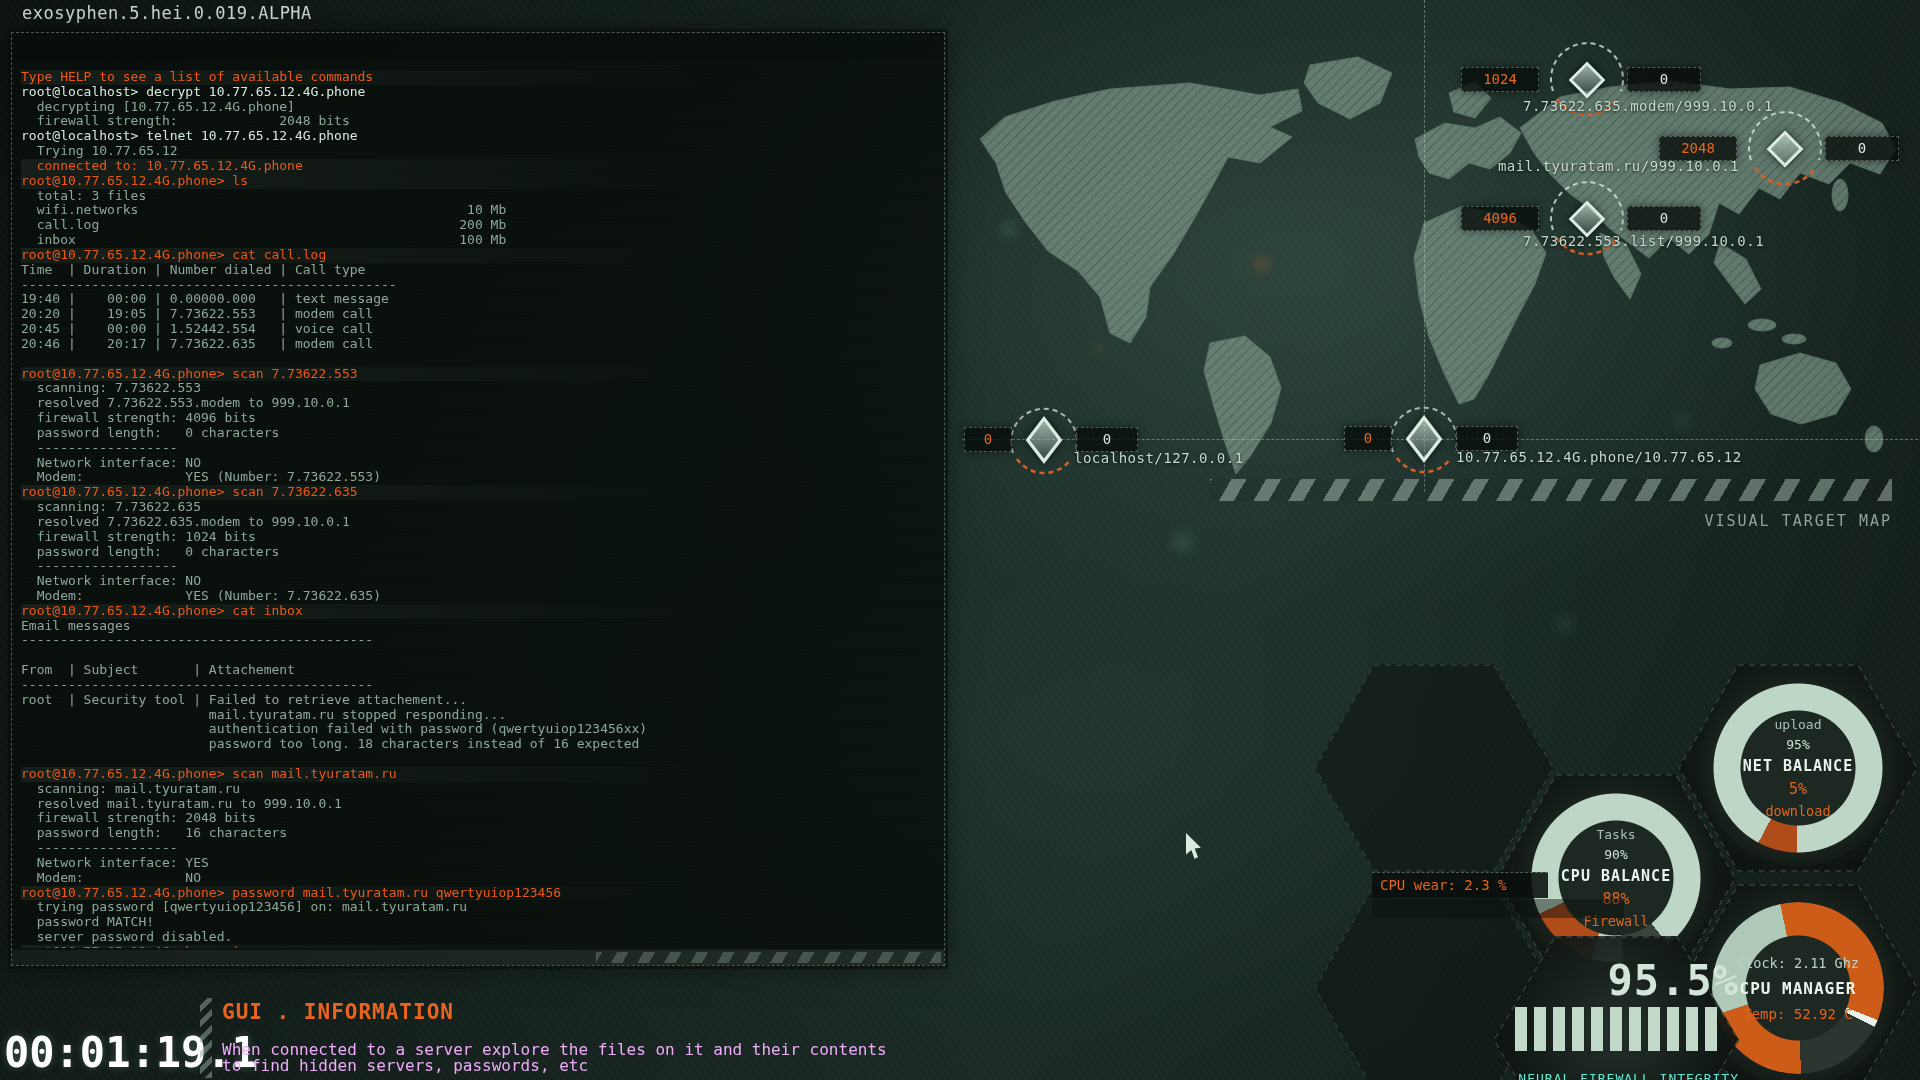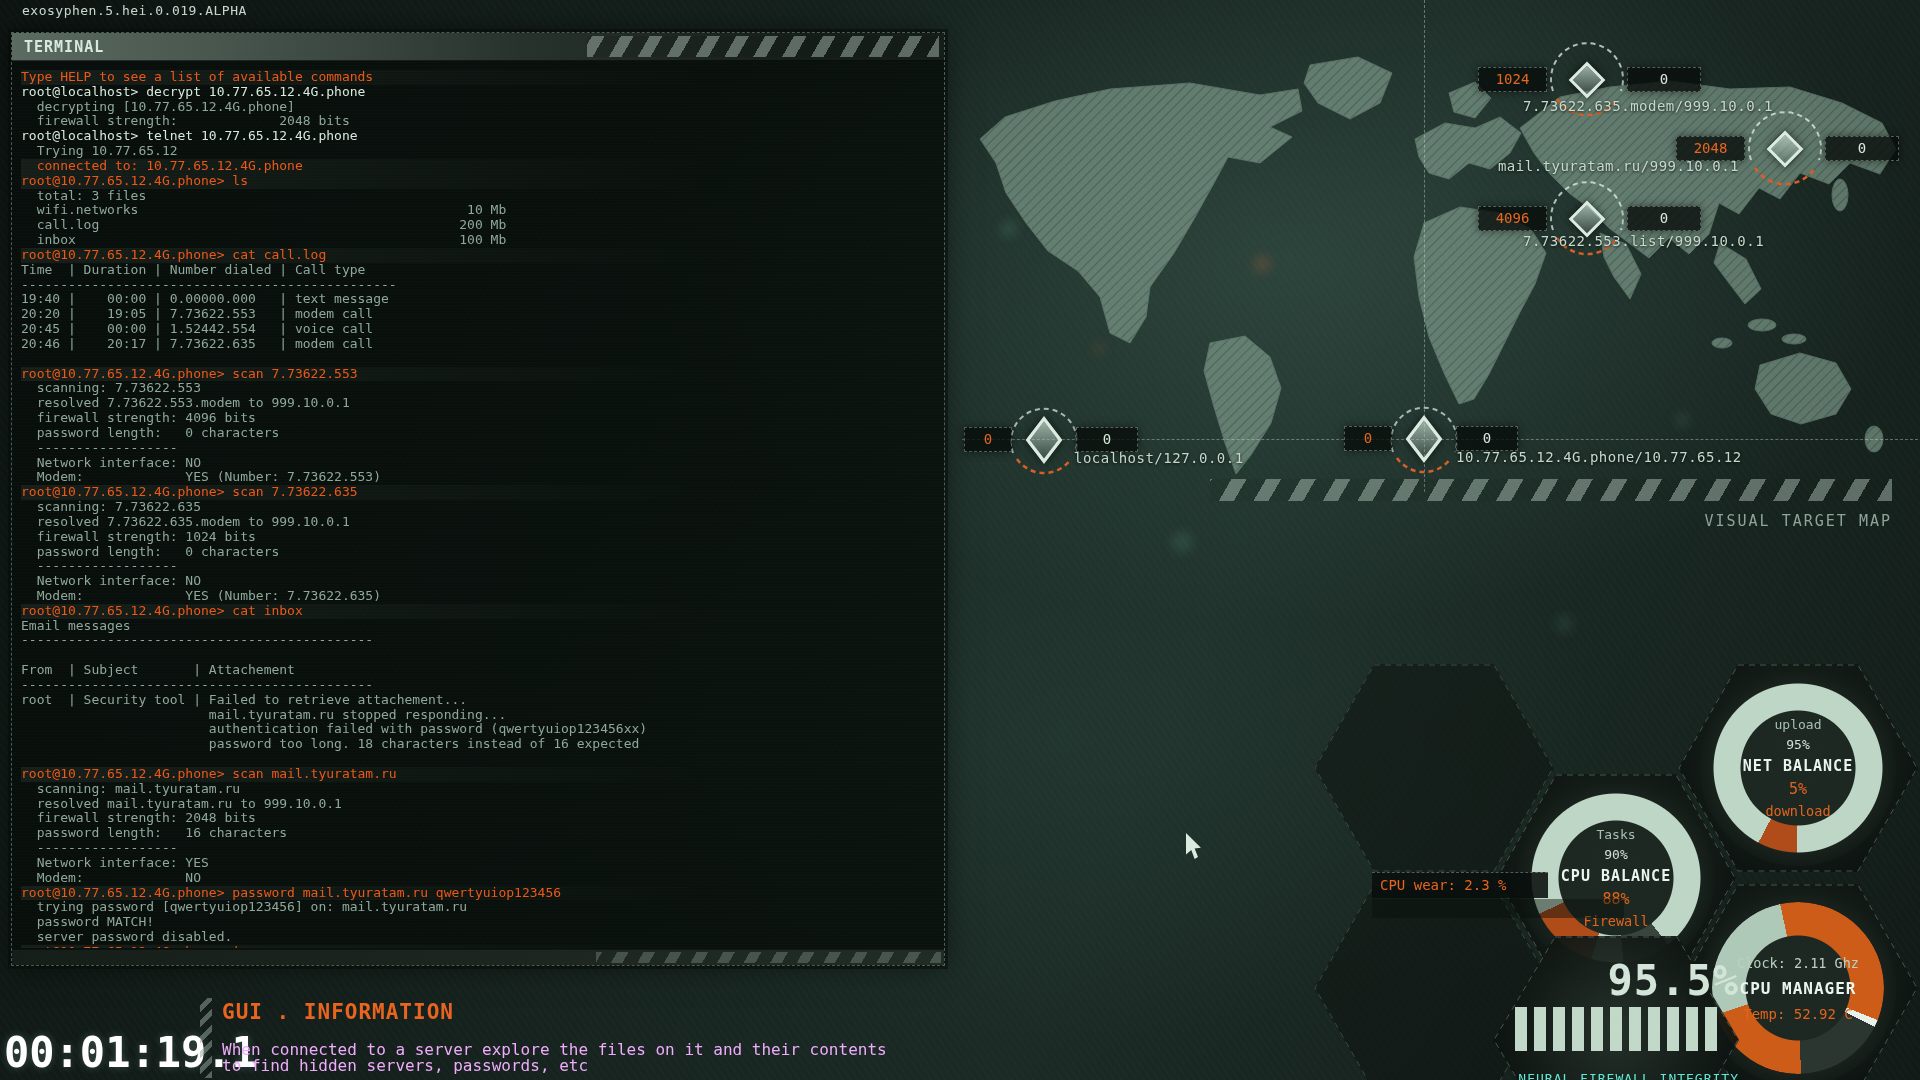--- a/index.html
+++ b/index.html
@@ -11,21 +11,21 @@
       radial-gradient(ellipse 900px 520px at 1280px 260px, rgba(110,165,148,0.20), transparent 70%),
       radial-gradient(ellipse 760px 420px at 1060px 740px, rgba(80,132,115,0.10), transparent 72%),
       radial-gradient(ellipse 1500px 950px at 960px 520px, rgba(42,72,63,0.28), transparent 78%),
       linear-gradient(115deg,#0d1412 0%,#141f1b 38%,#1a2823 62%,#111a17 100%);
     position:relative;
   }
   .texture { position:absolute; inset:0; pointer-events:none;
     background:repeating-linear-gradient(55deg, rgba(255,255,255,0.013) 0 2px, transparent 2px 6px); }
   .dot { position:absolute; border-radius:50%; filter:blur(6px); pointer-events:none; }
 
-  .app-title { position:absolute; left:22px; top:3px; font-size:13px; color:#cfe0d5; letter-spacing:0.5px; }
+  .app-title { position:absolute; left:22px; top:3px; font-size:17px; color:#cfe0d5; letter-spacing:0.5px; }
 
   
   .terminal { position:absolute; left:11px; top:32px; width:934px; height:934px;
     border:1px dashed rgba(145,165,153,0.5); background:rgba(7,13,10,0.84);
     box-shadow:0 0 0 3px rgba(8,12,10,0.55), 0 0 28px rgba(0,0,0,0.5); }
   .terminal-header { position:absolute; left:0; top:0; right:0; height:28px;
     background:linear-gradient(90deg,#5c6b62 0%,#48564e 22%,#28322c 55%,#161e1a 85%);
     border-bottom:1px solid rgba(0,0,0,0.55); }
   .terminal-title { position:absolute; left:12px; top:5px; font-size:15px; font-weight:bold;
     color:#d8eade; letter-spacing:1px; }
@@ -58,21 +58,21 @@
   .node { position:absolute; width:0; height:0; }
   .node svg.ring { position:absolute; left:-45px; top:-45px; }
   .diamond { position:absolute; left:-13px; top:-13px; width:26px; height:26px;
     transform:rotate(45deg);
     background:linear-gradient(135deg, rgba(196,216,204,0.75), rgba(96,116,106,0.35));
     border:3px solid #dcebe1; box-shadow:0 0 8px rgba(0,0,0,0.6); }
   .node.tall .diamond { transform:scaleY(1.3) rotate(45deg); }
   .badge { position:absolute; top:-13px; height:25px; line-height:23px; text-align:center;
     font-size:14px; background:rgba(8,13,10,0.8); border:1px dashed rgba(152,170,158,0.5);
     box-shadow:0 0 8px rgba(0,0,0,0.45); }
-  .badge-left  { right:40px; width:69px; color:#e8671f; }
+  .badge-left  { right:48px; width:78px; color:#e8671f; }
   .badge-right { left:40px;  width:74px; color:#d9e9de; }
   .node.sm .badge-left  { right:32px; width:48px; }
   .node.sm .badge-right { left:32px;  width:62px; }
   .node-label { position:absolute; white-space:nowrap; font-size:14px; color:#c6d9cd;
     letter-spacing:0.5px; text-shadow:0 1px 3px rgba(0,0,0,0.8); }
 
   
   .hex { position:absolute; width:240px; height:208px; }
   .hex-bg { position:absolute; inset:0;
     clip-path:polygon(25% 0,75% 0,100% 50%,75% 100%,25% 100%,0 50%);
@@ -218,24 +218,20 @@
     <path d="M14,58 A33,33 0 1 1 76,58" fill="none" stroke="rgba(228,242,234,0.7)" stroke-width="2" stroke-dasharray="5 4"></path>
     <path d="M18,64 A33,33 0 0 0 72,64" fill="none" stroke="#d95f26" stroke-width="2.5" stroke-dasharray="5 4"></path>
   </svg>
   <div class="diamond"></div>
   <div class="badge badge-left">0</div>
   <div class="badge badge-right">0</div>
   <div class="node-label" style="left:32px;top:10px;">10.77.65.12.4G.phone/10.77.65.12</div>
 </div>
 
 <div class="terminal">
-  <div class="terminal-header">
-    <span class="terminal-title">TERMINAL</span>
-    <div class="header-stripes"></div>
-  </div>
   <div class="terminal-body"><div class="ln hl">Type HELP to see a list of available commands</div><div class="ln cmd">root@localhost&gt; decrypt 10.77.65.12.4G.phone</div><div class="ln dim">  decrypting [10.77.65.12.4G.phone]</div><div class="ln dim">  firewall strength:             2048 bits</div><div class="ln cmd">root@localhost&gt; telnet 10.77.65.12.4G.phone</div><div class="ln dim">  Trying 10.77.65.12</div><div class="ln hl">  connected to: 10.77.65.12.4G.phone</div><div class="ln hl">root@10.77.65.12.4G.phone&gt; ls</div><div class="ln dim">  total: 3 files</div><div class="ln dim">  wifi.networks                                          10 Mb</div><div class="ln dim">  call.log                                              200 Mb</div><div class="ln dim">  inbox                                                 100 Mb</div><div class="ln hl">root@10.77.65.12.4G.phone&gt; cat call.log</div><div class="ln dim">Time  | Duration | Number dialed | Call type</div><div class="ln dim">------------------------------------------------</div><div class="ln dim">19:40 |    00:00 | 0.00000.000   | text message</div><div class="ln dim">20:20 |    19:05 | 7.73622.553   | modem call</div><div class="ln dim">20:45 |    00:00 | 1.52442.554   | voice call</div><div class="ln dim">20:46 |    20:17 | 7.73622.635   | modem call</div><div class="ln dim"></div><div class="ln hl">root@10.77.65.12.4G.phone&gt; scan 7.73622.553</div><div class="ln dim">  scanning: 7.73622.553</div><div class="ln dim">  resolved 7.73622.553.modem to 999.10.0.1</div><div class="ln dim">  firewall strength: 4096 bits</div><div class="ln dim">  password length:   0 characters</div><div class="ln dim">  ------------------</div><div class="ln dim">  Network interface: NO</div><div class="ln dim">  Modem:             YES (Number: 7.73622.553)</div><div class="ln hl">root@10.77.65.12.4G.phone&gt; scan 7.73622.635</div><div class="ln dim">  scanning: 7.73622.635</div><div class="ln dim">  resolved 7.73622.635.modem to 999.10.0.1</div><div class="ln dim">  firewall strength: 1024 bits</div><div class="ln dim">  password length:   0 characters</div><div class="ln dim">  ------------------</div><div class="ln dim">  Network interface: NO</div><div class="ln dim">  Modem:             YES (Number: 7.73622.635)</div><div class="ln hl">root@10.77.65.12.4G.phone&gt; cat inbox</div><div class="ln dim">Email messages</div><div class="ln dim">---------------------------------------------</div><div class="ln dim"></div><div class="ln dim">From  | Subject       | Attachement</div><div class="ln dim">---------------------------------------------</div><div class="ln dim">root  | Security tool | Failed to retrieve attachement...</div><div class="ln dim">                        mail.tyuratam.ru stopped responding...</div><div class="ln dim">                        authentication failed with password (qwertyuiop123456xx)</div><div class="ln dim">                        password too long. 18 characters instead of 16 expected</div><div class="ln dim"></div><div class="ln hl">root@10.77.65.12.4G.phone&gt; scan mail.tyuratam.ru</div><div class="ln dim">  scanning: mail.tyuratam.ru</div><div class="ln dim">  resolved mail.tyuratam.ru to 999.10.0.1</div><div class="ln dim">  firewall strength: 2048 bits</div><div class="ln dim">  password length:   16 characters</div><div class="ln dim">  ------------------</div><div class="ln dim">  Network interface: YES</div><div class="ln dim">  Modem:             NO</div><div class="ln hl">root@10.77.65.12.4G.phone&gt; password mail.tyuratam.ru qwertyuiop123456</div><div class="ln dim">  trying password [qwertyuiop123456] on: mail.tyuratam.ru</div><div class="ln dim">  password MATCH!</div><div class="ln dim">  server password disabled.</div><div class="ln hl">root@10.77.65.12.4G.phone&gt; |</div></div>
   <div class="terminal-footer">
     <div class="footer-stripes"></div>
   </div>
 </div>
 
 <div class="hex hex-faint" style="left:1314px;top:664px;">
   <div class="hex-bg"></div>
   <svg class="hex-border" width="240" height="208">
       <polygon points="60,1 180,1 239,104 180,207 60,207 1,104" fill="none" stroke="rgba(108,128,118,0.45)" stroke-dasharray="6 5"></polygon>

